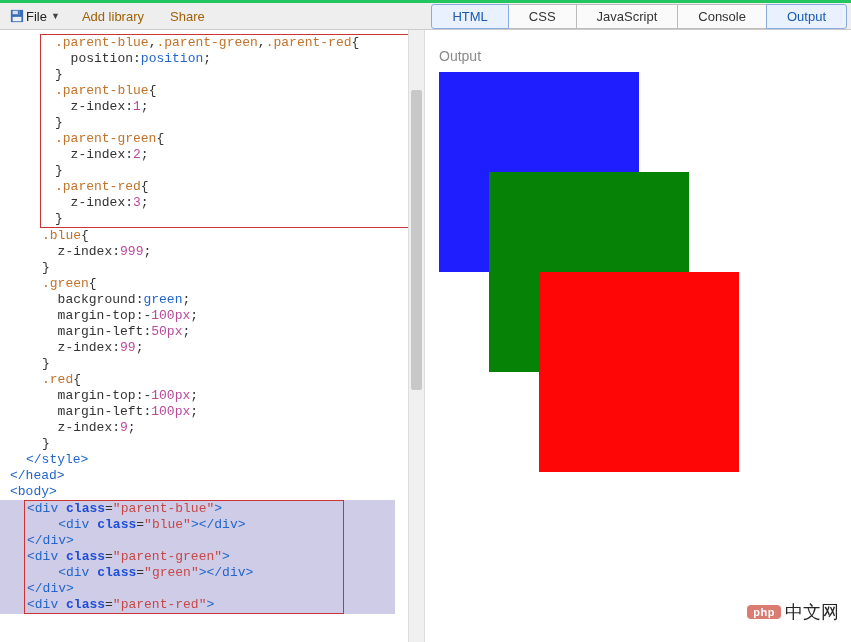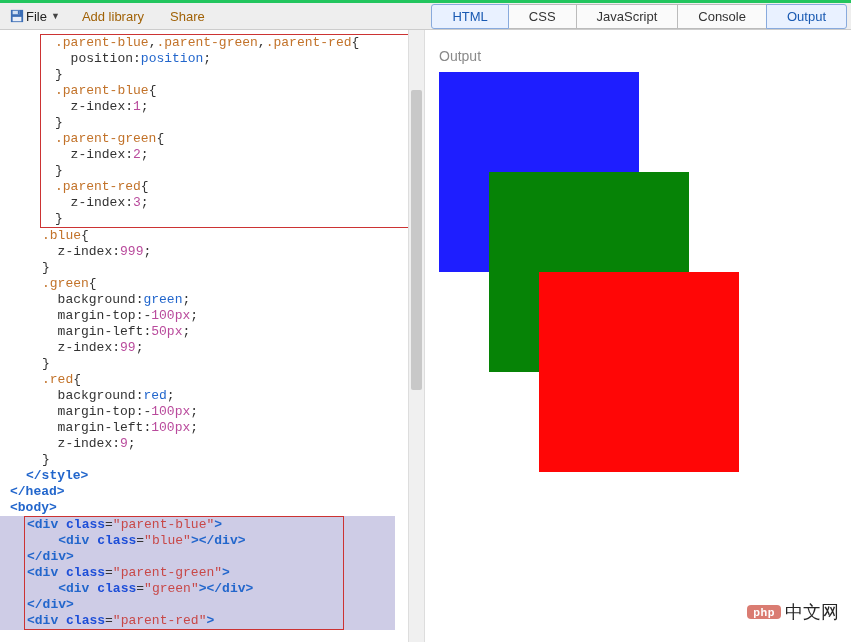--- a/index.html
+++ b/index.html
@@ -100,21 +100,21 @@
     .body-selection {
       background: #cecce6;
       width: 395px;
       margin-left: -10px;
       padding-left: 10px;
     }
     .sel { color: #c27229; } 
     .prop { color: #333; }
     .valblue { color: #2266cc; }
     .num { color: #b94a9c; }
-    .tag { color: #2266cc; font-weight: bold; }
+    .tag { color: #2266cc; }
     .attr { color: #1d4ed8; font-weight: bold; }
     .str  { color: #c84848; }
     .pad1 { padding-left: 16px; }
     .pad1b { padding-left: 16px; }
     .pad2 { padding-left: 32px; }
     .editor-scrollbar {
       position: absolute;
       right: 0; top: 0;
       height: 100%;
       width: 16px;
@@ -222,21 +222,20 @@
         <div class="ed"><span class="sel">.blue</span>{</div>
         <div class="ed">  <span class="prop">z-index</span>:<span class="num">999</span>;</div>
         <div class="ed">}</div>
         <div class="ed"><span class="sel">.green</span>{</div>
         <div class="ed">  <span class="prop">background</span>:<span class="valblue">green</span>;</div>
         <div class="ed">  <span class="prop">margin-top</span>:-<span class="num">100px</span>;</div>
         <div class="ed">  <span class="prop">margin-left</span>:<span class="num">50px</span>;</div>
         <div class="ed">  <span class="prop">z-index</span>:<span class="num">99</span>;</div>
         <div class="ed">}</div>
         <div class="ed"><span class="sel">.red</span>{</div>
-        <div class="ed">  <span class="prop">background</span>:<span class="valblue">red</span>;</div>
         <div class="ed">  <span class="prop">margin-top</span>:-<span class="num">100px</span>;</div>
         <div class="ed">  <span class="prop">margin-left</span>:<span class="num">100px</span>;</div>
         <div class="ed">  <span class="prop">z-index</span>:<span class="num">9</span>;</div>
         <div class="ed">}</div>
       </div>
       <div class="pad1b">
         <div class="ed tag">&lt;/style&gt;</div>
       </div>
       <div class="ed tag">&lt;/head&gt;</div>
       <div class="ed tag">&lt;body&gt;</div>

